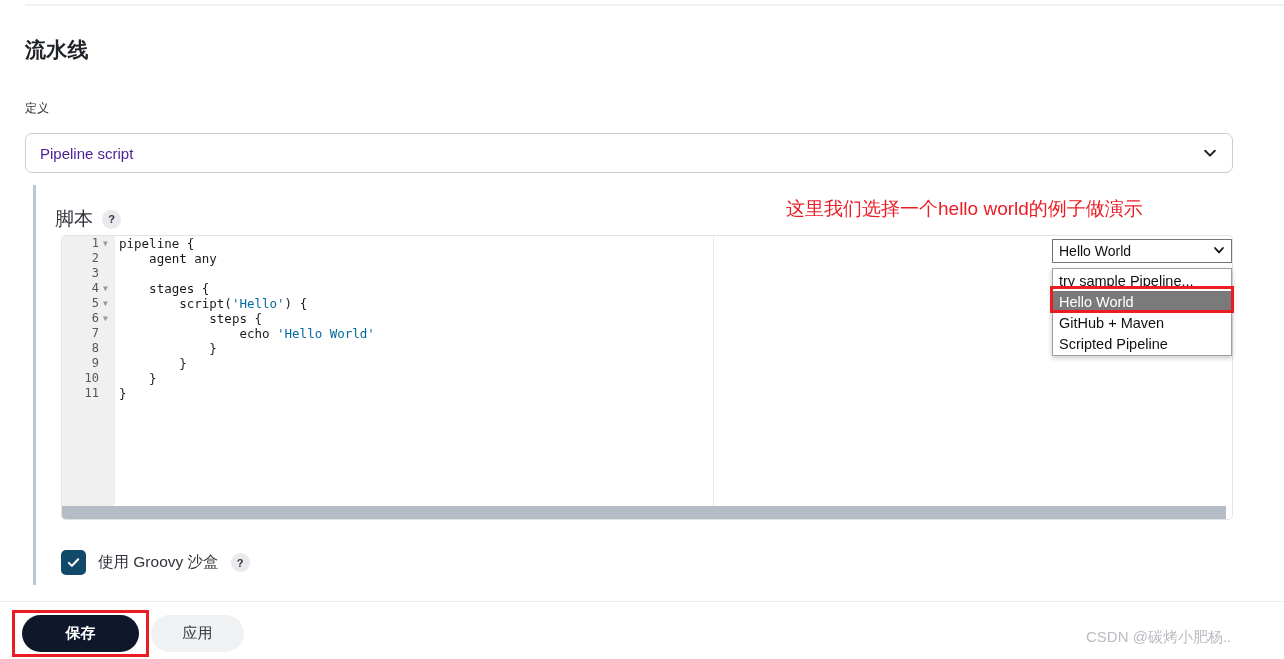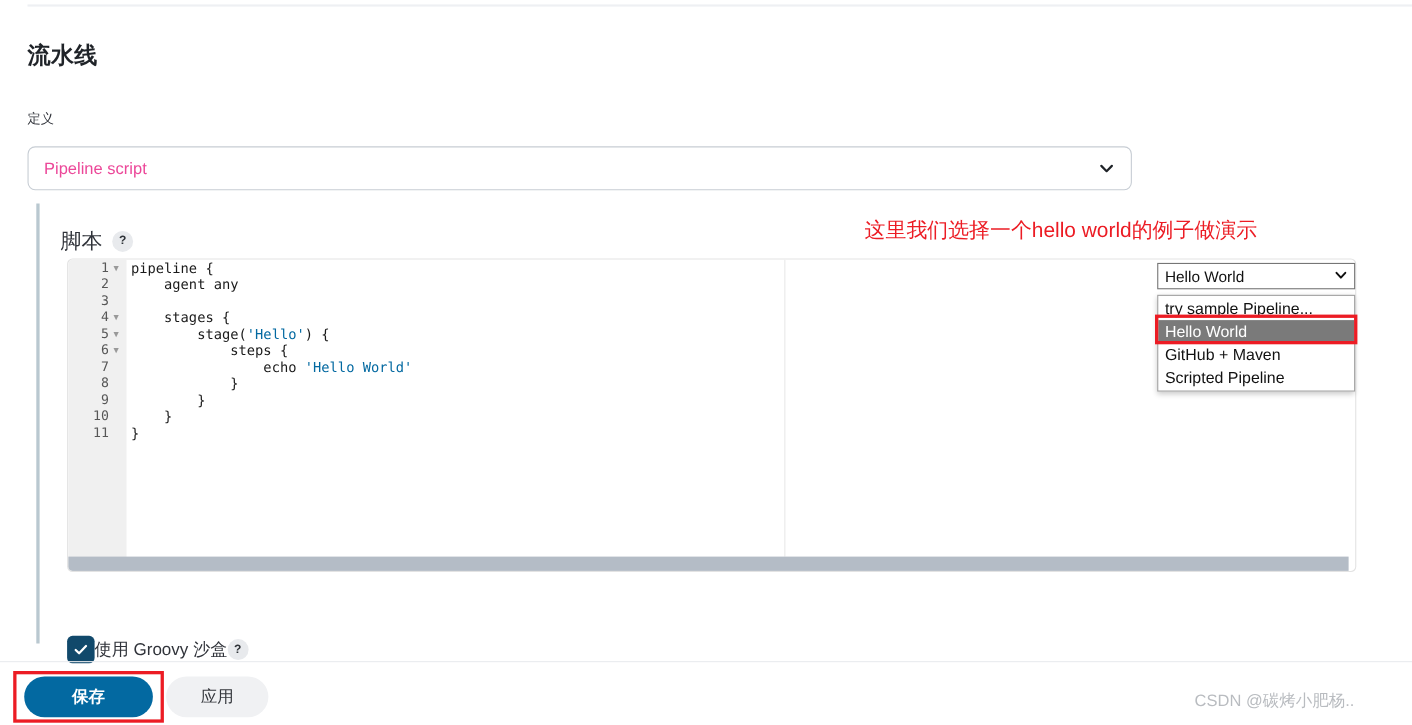--- a/index.html
+++ b/index.html
@@ -44,31 +44,31 @@
     position: absolute;
     left: 25px;
     top: 100px;
     font-size: 12px;
     color: #30333a;
   }
   .def-select {
     position: absolute;
     left: 25px;
     top: 133px;
-    width: 1004px;
+    width: 1208px;
     height: 40px;
     box-sizing: border-box;
     border: 1px solid #c7cdd4;
     border-radius: 7px;
     background: #ffffff;
     display: flex;
     align-items: center;
     padding: 0 14px;
     font-size: 15px;
-    color: #ec4899;
+    color: #4c1d95;
     cursor: pointer;
   }
   .def-select .sel-value { flex: 1; }
   .def-select .chev {
     width: 16px; height: 16px;
     display: block;
   }
 
   
   .script-section {
@@ -260,23 +260,24 @@
     z-index: 30;
     pointer-events: none;
   }
   .anno-dropdown { left: 1050px; top: 286px; width: 184px; height: 27px; }
   .anno-save { left: 12px; top: 610px; width: 137px; height: 47px; }
 
   
   .sandbox-row {
     position: absolute;
     left: 61px;
-    top: 578px;
-    display: flex;
-    align-items: center;
+    top: 550px;
+    display: flex;
+    align-items: center;
+    gap: 12px;
   }
   .checkbox {
     width: 25px;
     height: 25px;
     border-radius: 5px;
     background: #11496b;
     display: flex;
     align-items: center;
     justify-content: center;
     cursor: pointer;
@@ -305,21 +306,21 @@
     justify-content: center;
     font-size: 15px;
     cursor: pointer;
     border: none;
     font-family: "Liberation Sans", "DejaVu Sans", sans-serif;
   }
   .btn-save {
     left: 22px;
     top: 615px;
     width: 117px;
-    background: #0369a1;
+    background: #0f172a;
     color: #ffffff;
     font-weight: 700;
   }
   .btn-apply {
     left: 151px;
     top: 615px;
     width: 93px;
     background: #f0f1f3;
     color: #33363b;
   }
@@ -360,21 +361,21 @@
 </div>
 
 <div class="editor">
   <div class="gutter"></div>
   <div class="print-margin"></div>
   <div class="code-area" id="code-area">
       <div class="line"><div class="ln-bg"></div><div class="ln-num-cell"><span class="ln-num">1</span><span class="fold">▼</span></div><div class="ln-code"><span>pipeline {</span></div></div>
       <div class="line"><div class="ln-bg"></div><div class="ln-num-cell"><span class="ln-num">2</span><span class="fold empty">▼</span></div><div class="ln-code"><span>    agent any</span></div></div>
       <div class="line"><div class="ln-bg"></div><div class="ln-num-cell"><span class="ln-num">3</span><span class="fold empty">▼</span></div><div class="ln-code"><span></span></div></div>
       <div class="line"><div class="ln-bg"></div><div class="ln-num-cell"><span class="ln-num">4</span><span class="fold">▼</span></div><div class="ln-code"><span>    stages {</span></div></div>
-      <div class="line"><div class="ln-bg"></div><div class="ln-num-cell"><span class="ln-num">5</span><span class="fold">▼</span></div><div class="ln-code"><span>        stage(</span><span class="str">'Hello'</span><span>) {</span></div></div>
+      <div class="line"><div class="ln-bg"></div><div class="ln-num-cell"><span class="ln-num">5</span><span class="fold">▼</span></div><div class="ln-code"><span>        script(</span><span class="str">'Hello'</span><span>) {</span></div></div>
       <div class="line"><div class="ln-bg"></div><div class="ln-num-cell"><span class="ln-num">6</span><span class="fold">▼</span></div><div class="ln-code"><span>            steps {</span></div></div>
       <div class="line"><div class="ln-bg"></div><div class="ln-num-cell"><span class="ln-num">7</span><span class="fold empty">▼</span></div><div class="ln-code"><span>                echo </span><span class="str">'Hello World'</span></div></div>
       <div class="line"><div class="ln-bg"></div><div class="ln-num-cell"><span class="ln-num">8</span><span class="fold empty">▼</span></div><div class="ln-code"><span>            }</span></div></div>
       <div class="line"><div class="ln-bg"></div><div class="ln-num-cell"><span class="ln-num">9</span><span class="fold empty">▼</span></div><div class="ln-code"><span>        }</span></div></div>
       <div class="line"><div class="ln-bg"></div><div class="ln-num-cell"><span class="ln-num">10</span><span class="fold empty">▼</span></div><div class="ln-code"><span>    }</span></div></div>
       <div class="line"><div class="ln-bg"></div><div class="ln-num-cell"><span class="ln-num">11</span><span class="fold empty">▼</span></div><div class="ln-code"><span>}</span></div></div>
     </div>
   <div class="h-scrollbar"></div>
 </div>
 

